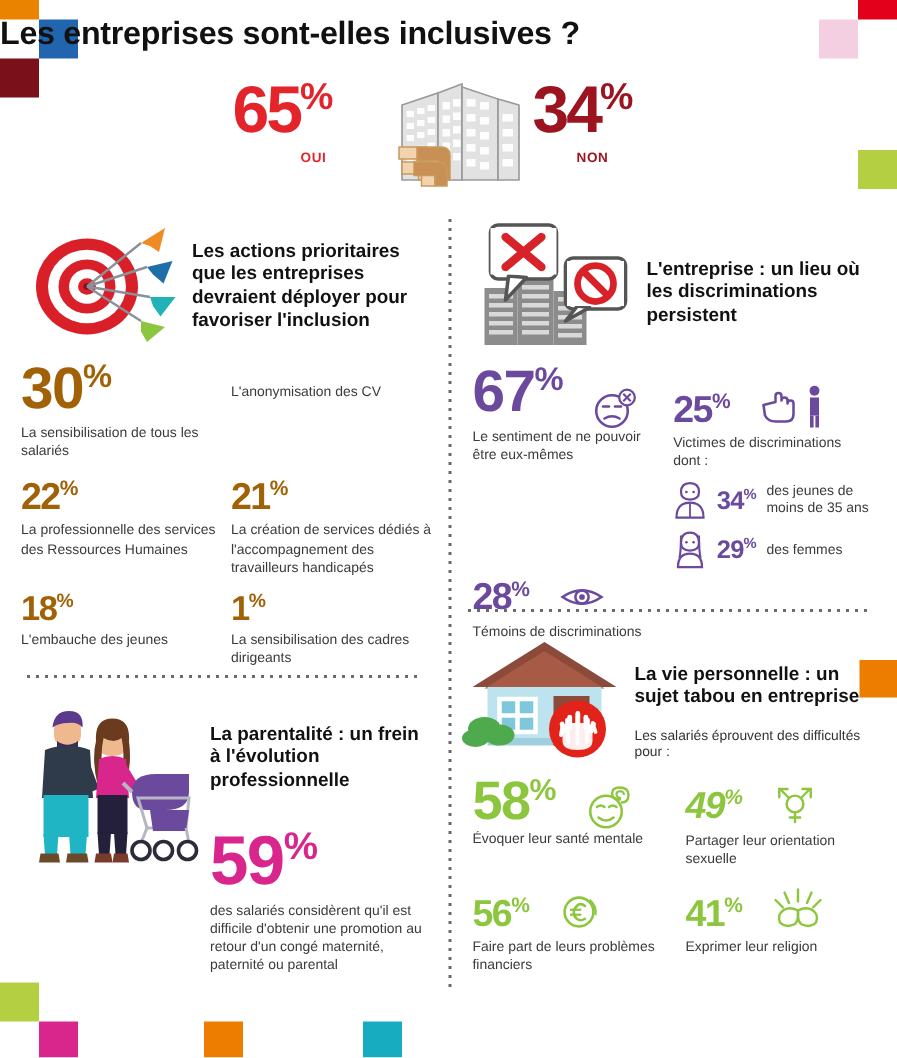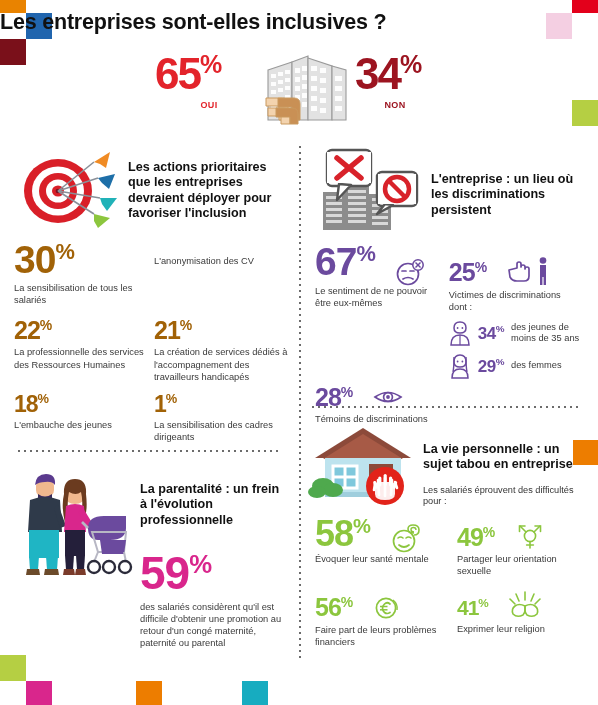--- a/index.html
+++ b/index.html
@@ -481,21 +481,21 @@
               <path d="M9,21 Q14,25 19,21" fill="none" stroke="#8CC63E" stroke-width="1.7" stroke-linecap="round"></path>
               <path d="M24,9 Q18,9 18,5 Q18,1 23,1 Q29,1 29,6 Q29,11 24,11" fill="none" stroke="#8CC63E" stroke-width="1.6"></path>
               <path d="M24,8 Q21,8 21,5.5 Q21,3.5 23.5,3.5 Q26,3.5 26,6" fill="none" stroke="#8CC63E" stroke-width="1.4"></path>
             </svg>
           </div>
         </div>
         <div class="stat-cap" style="margin-top:-1px;">Évoquer leur santé mentale</div>
       </div>
 
       <div class="cell" style="padding-top:10px;">
-        <div class="row-ic" style="align-items:center;">
+        <div class="row-ic" style="align-items:center;font-style:italic;">
           <div class="stat-num green" style="font-size:25px;"><span>49</span><span class="pct">%</span></div>
           <div style="margin-top:-4px;">
             <svg width="30" height="30" viewBox="0 0 30 30">
               <g fill="none" stroke="#8CC63E" stroke-width="1.6" stroke-linecap="round">
                 <circle cx="15" cy="16" r="5.6"></circle>
                 <line x1="15" y1="21.6" x2="15" y2="28"></line>
                 <line x1="11.6" y1="25" x2="18.4" y2="25"></line>
                 <line x1="19" y1="12" x2="25" y2="6"></line>
                 <polyline points="20,6 25.5,6 25.5,11.5"></polyline>
                 <line x1="11" y1="12" x2="5" y2="6"></line>
@@ -518,21 +518,21 @@
               <line x1="7" y1="15.8" x2="14.5" y2="15.8" stroke="#8CC63E" stroke-width="1.5"></line>
               <path d="M20,6 Q25,10 24,16" fill="none" stroke="#8CC63E" stroke-width="1.5"></path>
             </svg>
           </div>
         </div>
         <div class="stat-cap">Faire part de leurs problèmes financiers</div>
       </div>
 
       <div class="cell" style="padding-top:18px;">
         <div class="row-ic" style="align-items:center;">
-          <div class="stat-num green" style="font-size:21px;"><span>41</span><span class="pct">%</span></div>
+          <div class="stat-num green" style="font-size:25px;"><span>41</span><span class="pct">%</span></div>
           <div style="margin-top:-5px;">
             <svg width="34" height="30" viewBox="0 0 34 30">
               <g fill="none" stroke="#8CC63E" stroke-width="1.6" stroke-linecap="round">
                 <path d="M17,16 Q11,13 7,16 Q3,19 5,24 Q9,28 15,25 Q17,23 17,20 Z"></path>
                 <path d="M17,16 Q23,13 27,16 Q31,19 29,24 Q25,28 19,25 Q17,23 17,20 Z"></path>
                 <line x1="17" y1="10" x2="17" y2="2"></line>
                 <line x1="11" y1="11" x2="8" y2="4"></line>
                 <line x1="23" y1="11" x2="26" y2="4"></line>
                 <line x1="7" y1="14" x2="2" y2="9"></line>
                 <line x1="27" y1="14" x2="32" y2="9"></line>

